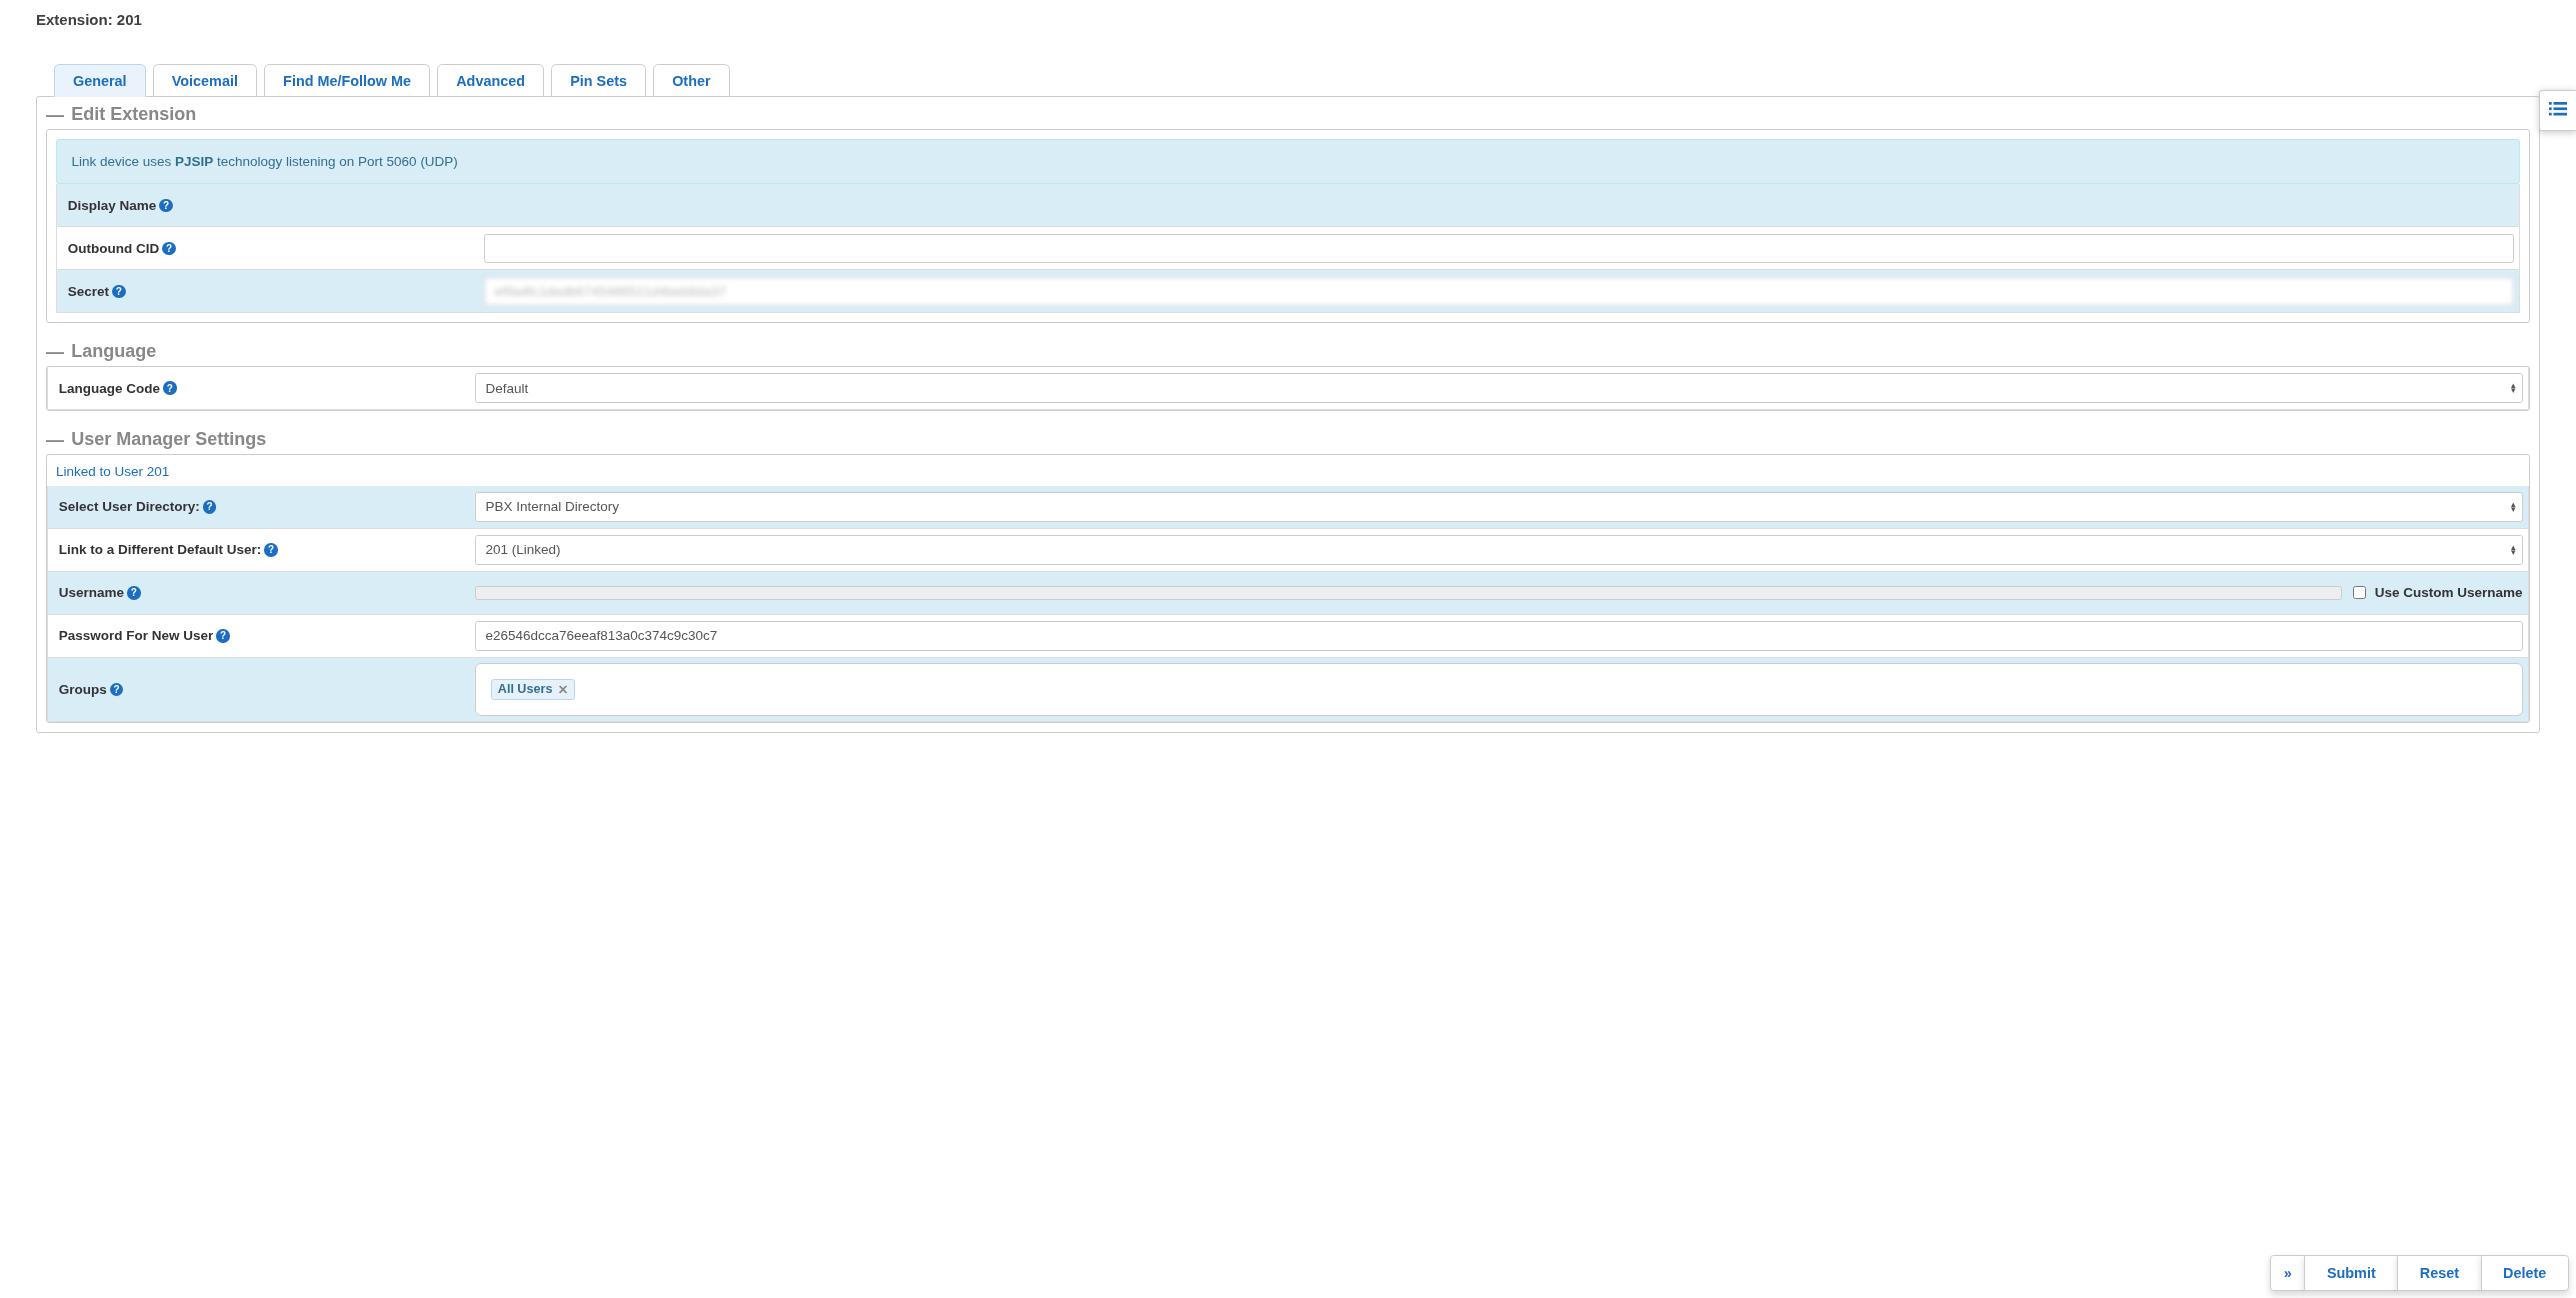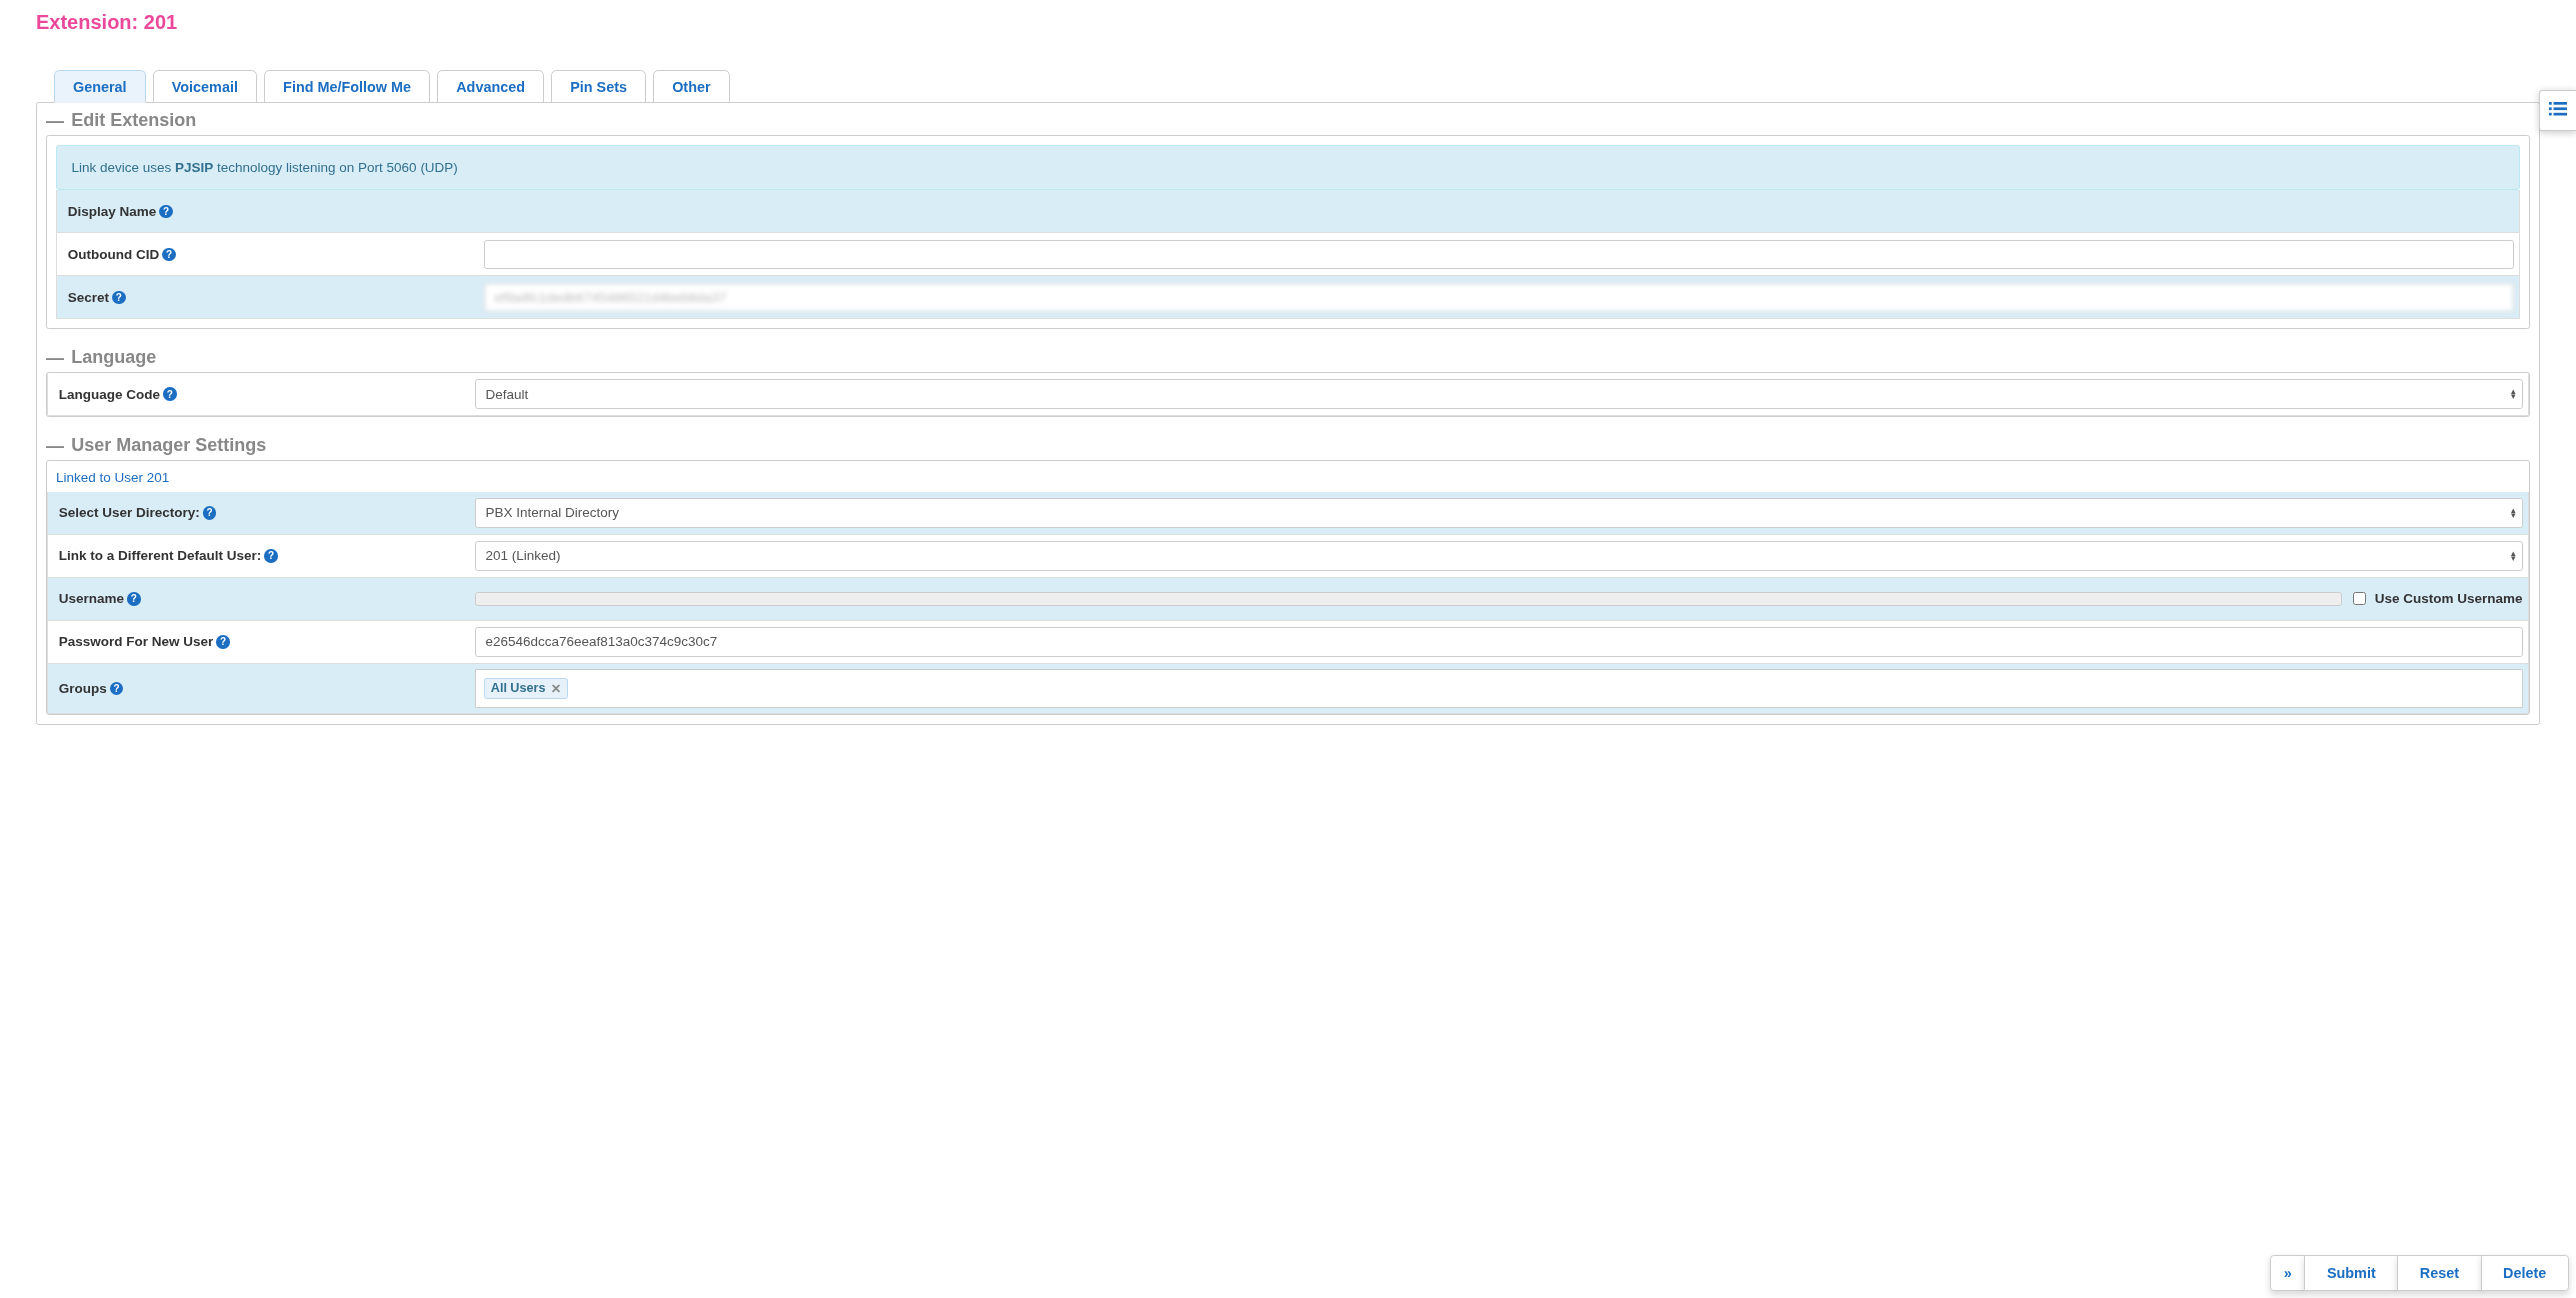--- a/index.html
+++ b/index.html
@@ -6,23 +6,23 @@
   body {
     margin: 0;
     padding: 0;
     font-family: "Helvetica Neue", Helvetica, Arial, sans-serif;
     font-size: 12.6px;
     color: #333;
     background: #fff;
   }
   .container { padding: 7.2px 36px 54px 36px; }
   h2.page-title {
-    font-size: 20px;
-    font-weight: 700;
-    color: #ec4899;
+    font-size: 15px;
+    font-weight: 700;
+    color: #404040;
     margin: 3.6px 0 12.6px 0;
   }
   .tabs {
     display: flex;
     gap: 7.2px;
     margin-left: 18px;
     position: relative;
     z-index: 2;
   }
   .tab {
@@ -171,23 +171,23 @@
     font-weight: 700;
     font-size: 13.5px;
     white-space: nowrap;
   }
   .groups-box {
     flex: 1;
     display: flex;
     align-items: flex-start;
     gap: 5.4px;
     border: 0.9px solid #ccc;
-    border-radius: 1px;
-    background: #fff;
-    padding: 8px;
+    border-radius: 6px;
+    background: #fff;
+    padding: 15px;
     flex-wrap: wrap;
   }
   .tag {
     display: inline-flex;
     align-items: center;
     gap: 5.4px;
     background: #e6f1fa;
     border: 0.9px solid #b9d8ef;
     border-radius: 2.7px;
     padding: 1.8px 5.4px;

